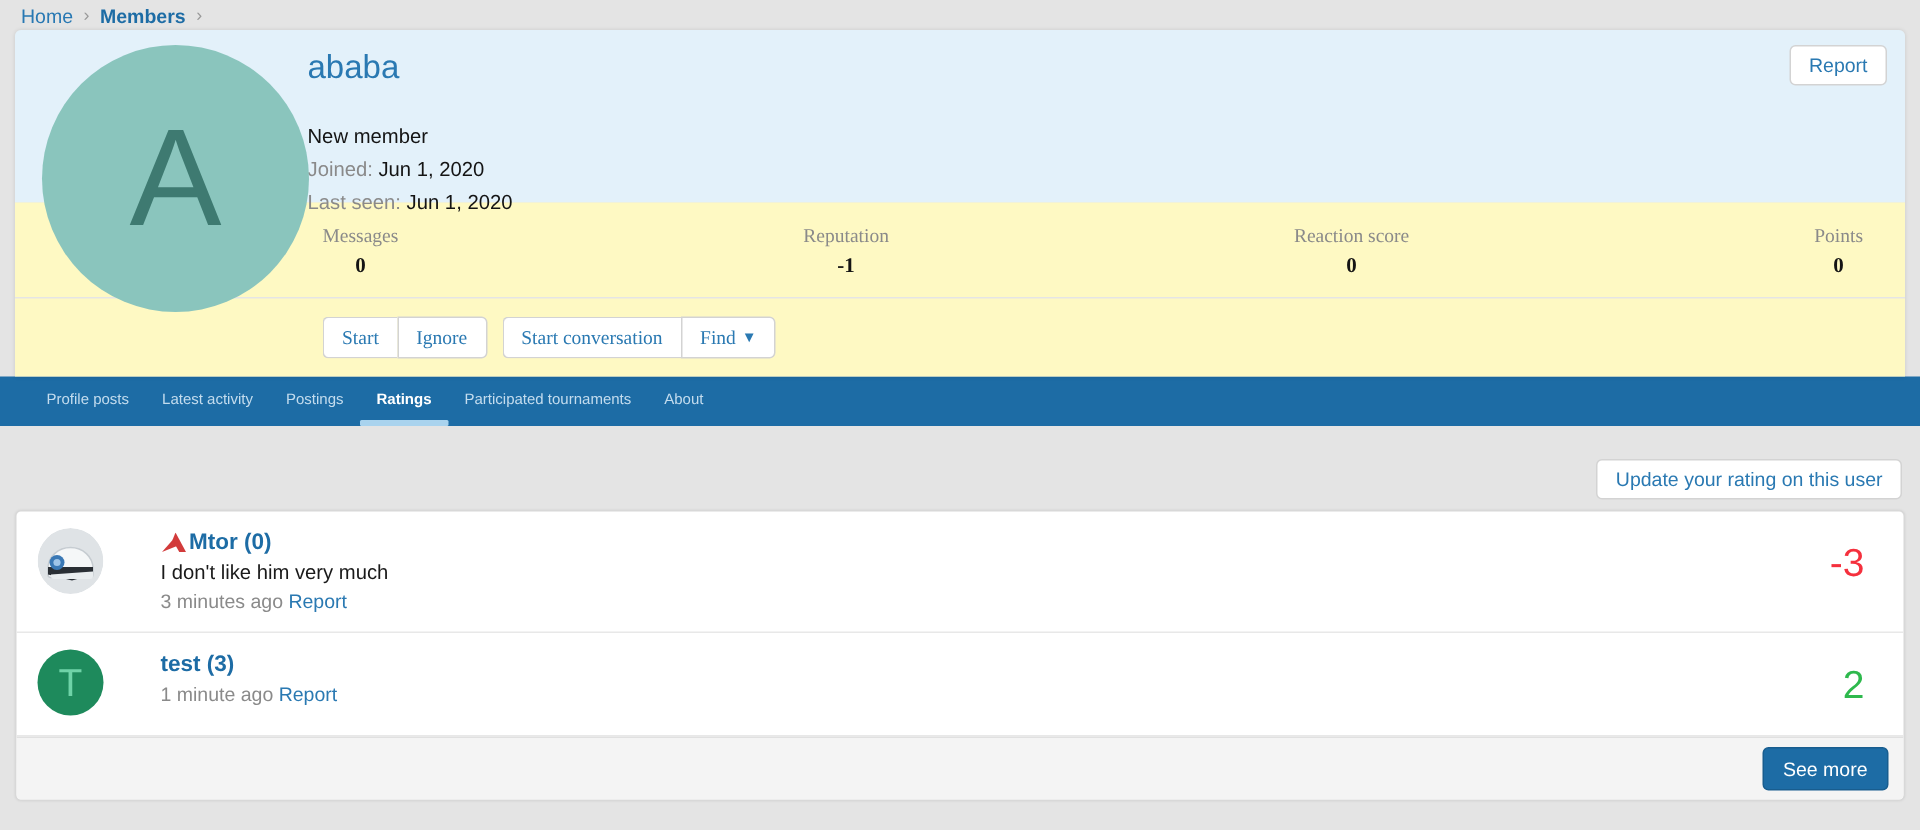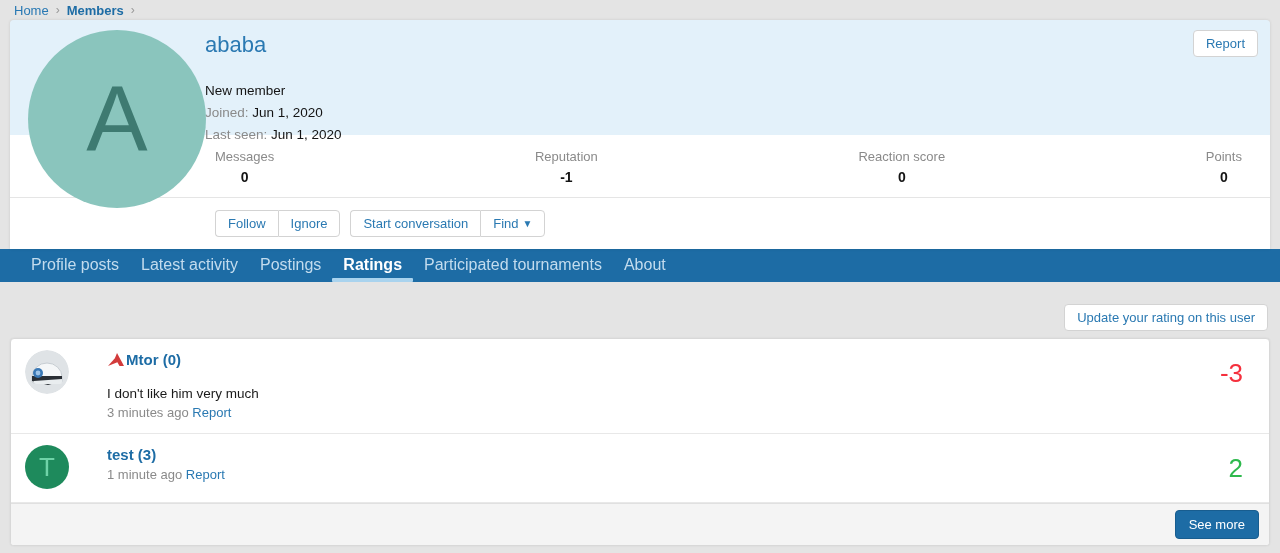--- a/index.html
+++ b/index.html
@@ -15,50 +15,50 @@
   .profile-card { margin:0 10px; position:relative; border-radius:4px 4px 0 0; box-shadow:0 0 3px rgba(0,0,0,.12); }
   .card-header { background:#e3f1fa; height:115px; border-radius:4px 4px 0 0; padding:10px 12px 0 195px; }
   .title-row { display:flex; justify-content:space-between; align-items:flex-start; }
   .username { font-size:22px; color:#2a79b2; padding-top:2px; }
   .btn { background:#fff; color:#2a79b2; border:1px solid #d3d3d3; border-radius:4px; font-size:13px; padding:5px 12px; cursor:pointer; font-family:inherit; }
   .member-meta { margin-top:22px; font-size:13.5px; line-height:22px; }
   .meta-strong { color:#141414; }
   .meta-label { color:#8a8a8a; }
   .avatar-big { position:absolute; left:18px; top:10px; width:178px; height:178px; border-radius:50%; background:#8ac5bd; display:flex; align-items:center; justify-content:center; z-index:2; }
   .avatar-big span { color:#3e7a71; font-size:92px; }
-  .card-body { background:#ffffff; }
+  .card-body { background:#fef9c3;font-family:Liberation Serif, serif; }
   .stats-row { display:flex; justify-content:space-between; padding:14px 28px 12px 205px; border-bottom:1px solid #e5e5e5; }
   .stat { text-align:center; }
   .stat .lbl { color:#8a8a8a; font-size:13px; }
   .stat .val { color:#141414; font-size:14px; font-weight:600; margin-top:5px; }
   .actions-row { display:flex; gap:10px; padding:12px 0 12px 205px; }
   .btn-group { display:inline-flex; }
   .btn-group .btn { border-radius:0; border-right-width:0; }
   .btn-group .btn:first-child { border-radius:4px 0 0 4px; }
   .btn-group .btn:last-child { border-radius:0 4px 4px 0; border-right-width:1px; }
   .caret { display:inline-block; margin-left:4px; font-size:10px; vertical-align:1px; }
 
   
   .tabbar { height:33px; background:#1d6ca5; display:flex; padding-left:20px; }
-  .tab { color:#c3dcee; font-size:16px; line-height:31px; padding:0 11px; cursor:pointer; position:relative;text-align:center; }
+  .tab { color:#c3dcee; font-size:10px; line-height:31px; padding:0 11px; cursor:pointer; position:relative;text-align:center; }
   .tab.active { color:#fff; font-weight:bold; }
   .tab.active::after { content:""; position:absolute; left:0; right:0; bottom:0; height:4px; background:#a9d3ee; border-radius:1px; }
 
   
   .update-row { display:flex; justify-content:flex-end; padding:22px 12px 7px 0; }
 
   
   .ratings-card { margin:0 10px; background:#fff; border:1px solid #d8d8d8; border-radius:4px; overflow:hidden; box-shadow:0 0 2px rgba(0,0,0,.08); }
   .rating-row { display:flex; padding:11px 14px 13px 14px; border-bottom:1px solid #e8e8e8;gap:28px; }
   .rating-avatar { width:44px; height:44px; border-radius:50%; flex:0 0 44px; margin-right:10px; overflow:hidden; }
   .rating-avatar.green { background:#1e8a5c; display:flex; align-items:center; justify-content:center; }
   .rating-avatar.green span { color:#6fd3a8; font-size:26px; }
   .rating-content { flex:1; padding-top:1px; }
   .rating-user { color:#1d6ca5; font-weight:bold; font-size:15px; display:flex; align-items:center; gap:2px; }
-  .rating-comment { color:#1a1a1a; font-size:13.5px; margin-top:18px; }
+  .rating-comment { color:#1a1a1a; font-size:13.5px; margin-top:4px; }
   .rating-time { font-size:13px; color:#8a8a8a; margin-top:4px; }
   .report-link { color:#2a79b2; cursor:pointer; }
   .rating-score { font-size:26px; margin:8px 12px 0 0; }
   .ratings-footer { background:#f4f4f4; border-top:1px solid #e0e0e0; padding:6px 10px; display:flex; justify-content:flex-end; }
   .btn-primary { background:#1d6ca5; color:#fff; border:1px solid #185d8f; border-radius:4px; font-size:13px; padding:6px 13px; cursor:pointer; font-family:inherit; }
 </style>
 </head>
 <body>
 
 <div class="breadcrumb">
@@ -103,21 +103,21 @@
         <div class="lbl">Reaction score</div>
         <div class="val">0</div>
       </div>
       <div class="stat">
         <div class="lbl">Points</div>
         <div class="val">0</div>
       </div>
     </div>
     <div class="actions-row">
       <span class="btn-group">
-        <button class="btn">Follow</button>
+        <button class="btn">Start</button>
         <button class="btn">Ignore</button>
       </span>
       <span class="btn-group">
         <button class="btn">Start conversation</button>
         <button class="btn"><span>Find</span><span class="caret">▼</span></button>
       </span>
     </div>
   </div>
 </div>
 

